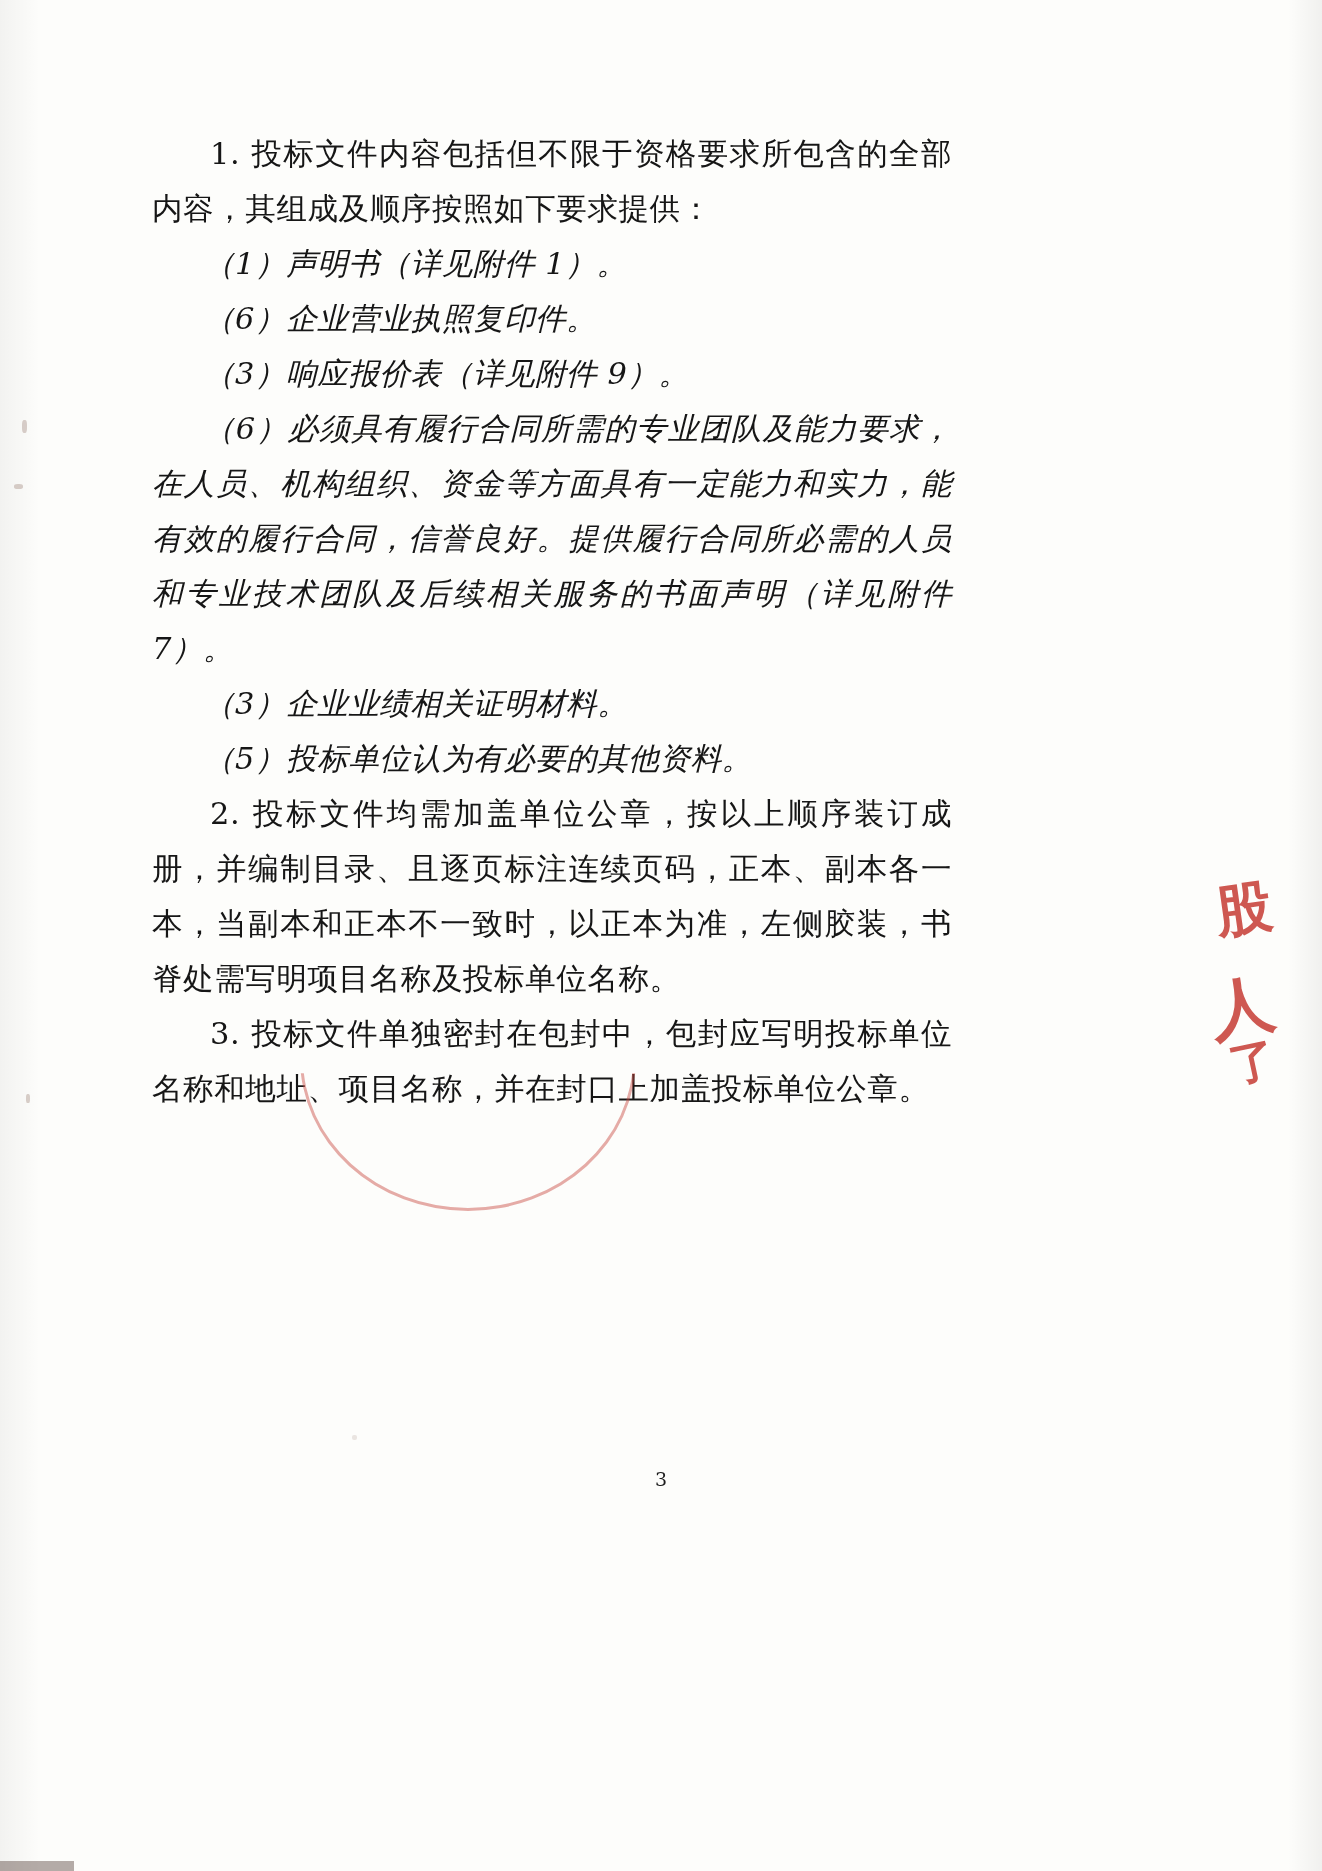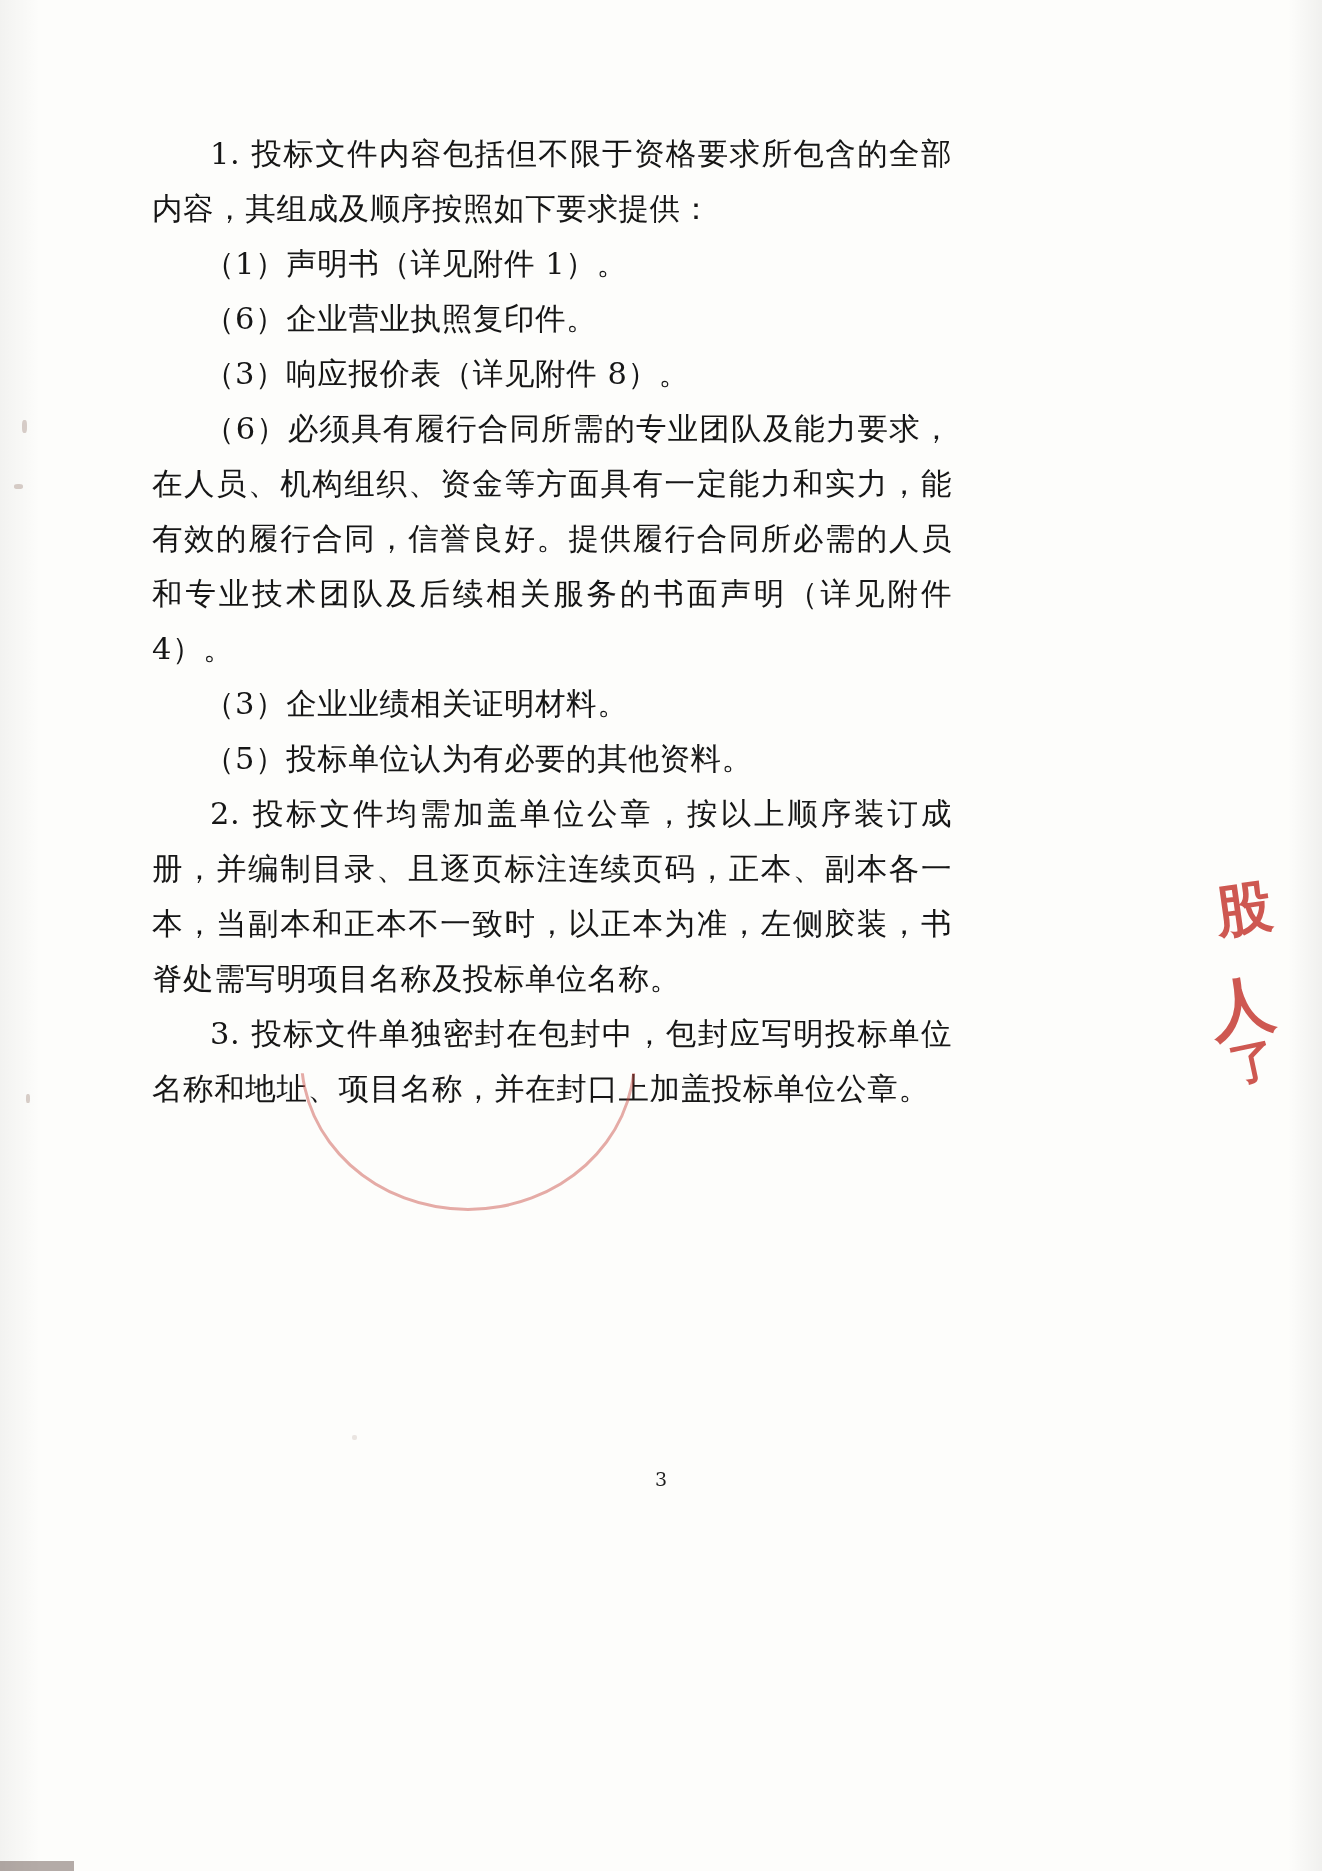--- a/index.html
+++ b/index.html
@@ -55,20 +55,21 @@
     text-align: justify;
     text-justify: inter-ideograph;
     margin: 0 0 0 0;
     white-space: pre-wrap;
   }
   .indent {
     text-indent: 58px;
   }
   .indent-sm {
     text-indent: 52px;
+    font-style: italic;
   }
 
   
   #page-number {
     position: absolute;
     left: 0;
     right: 0;
     top: 1468px;
     text-align: center;
     font-size: 19px;
@@ -148,22 +149,22 @@
 </style>
 </head>
 <body>
 
 <div id="page">
 
   <div id="content">
     <p class="para indent">1. 投标文件内容包括但不限于资格要求所包含的全部内容，其组成及顺序按照如下要求提供：</p>
     <p class="para indent-sm">（1）声明书（详见附件 1）。</p>
     <p class="para indent-sm">（6）企业营业执照复印件。</p>
-    <p class="para indent-sm">（3）响应报价表（详见附件 8）。</p>
-    <p class="para indent-sm">（6）必须具有履行合同所需的专业团队及能力要求，在人员、机构组织、资金等方面具有一定能力和实力，能有效的履行合同，信誉良好。提供履行合同所必需的人员和专业技术团队及后续相关服务的书面声明（详见附件 4）。</p>
+    <p class="para indent-sm">（3）响应报价表（详见附件 9）。</p>
+    <p class="para indent-sm">（6）必须具有履行合同所需的专业团队及能力要求，在人员、机构组织、资金等方面具有一定能力和实力，能有效的履行合同，信誉良好。提供履行合同所必需的人员和专业技术团队及后续相关服务的书面声明（详见附件 7）。</p>
     <p class="para indent-sm">（3）企业业绩相关证明材料。</p>
     <p class="para indent-sm">（5）投标单位认为有必要的其他资料。</p>
     <p class="para indent">2. 投标文件均需加盖单位公章，按以上顺序装订成册，并编制目录、且逐页标注连续页码，正本、副本各一本，当副本和正本不一致时，以正本为准，左侧胶装，书脊处需写明项目名称及投标单位名称。</p>
     <p class="para indent">3. 投标文件单独密封在包封中，包封应写明投标单位名称和地址、项目名称，并在封口上加盖投标单位公章。</p>
   </div>
 
   <div id="stamp-arc"></div>
 
   <div id="seal">
     <span class="seal-char c1">股</span>

